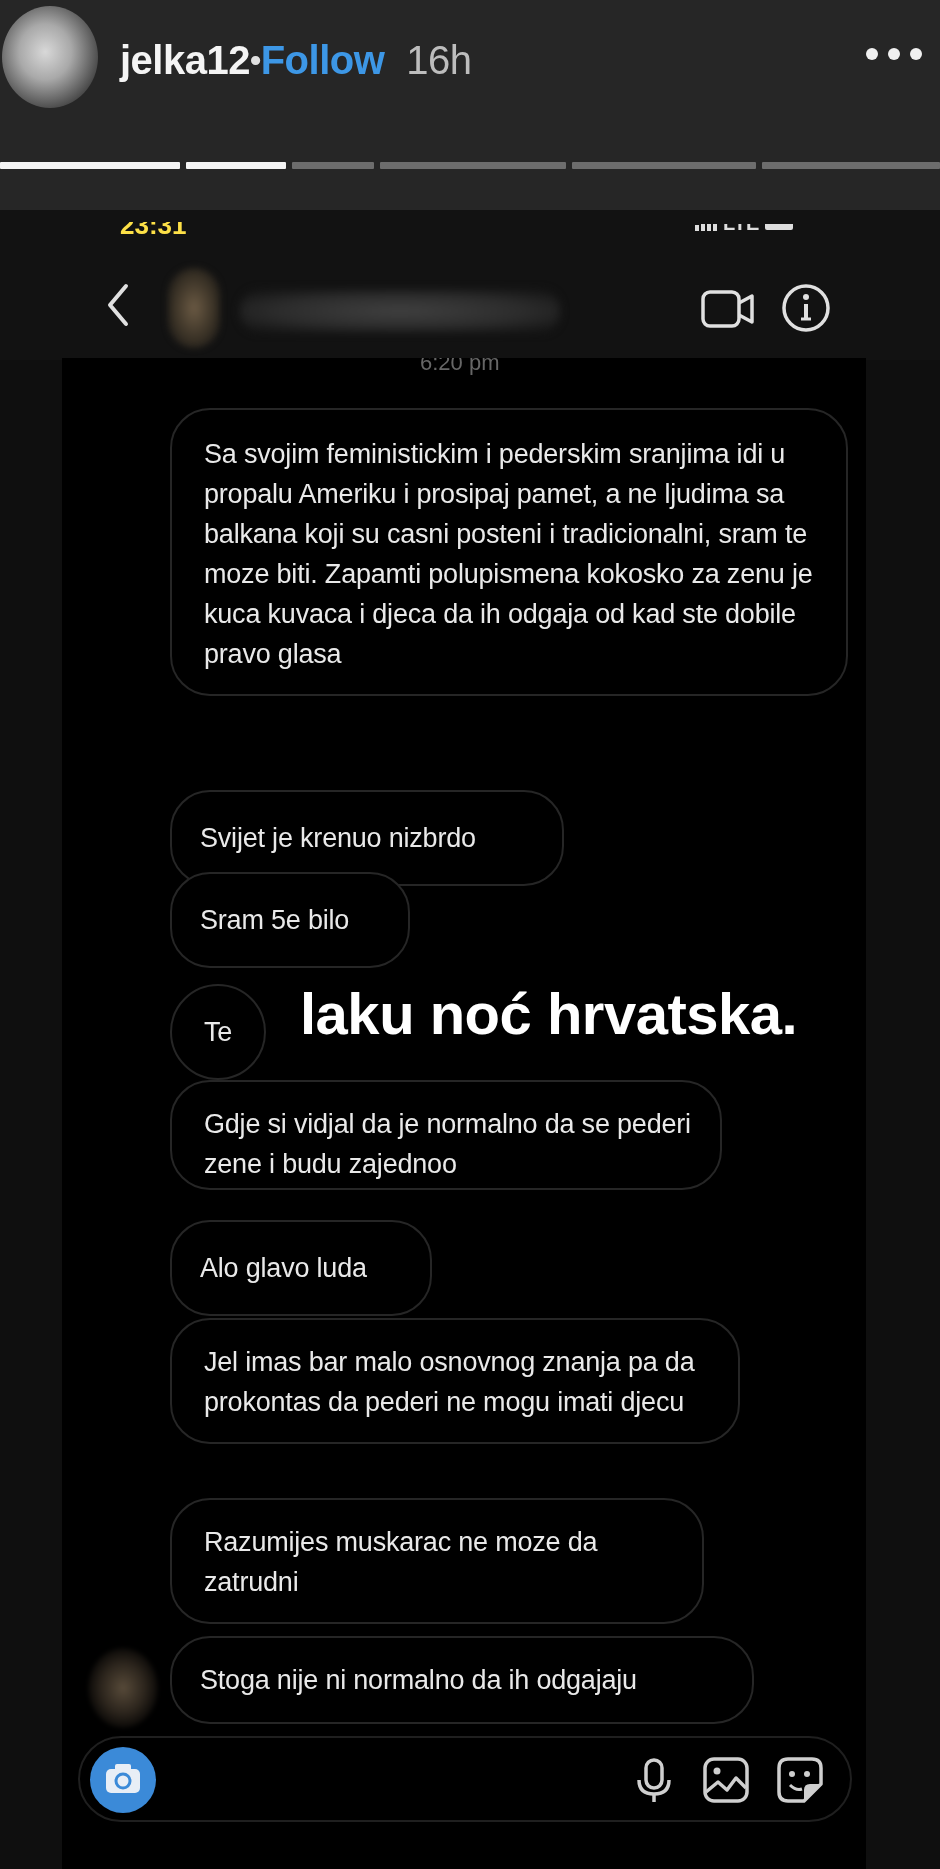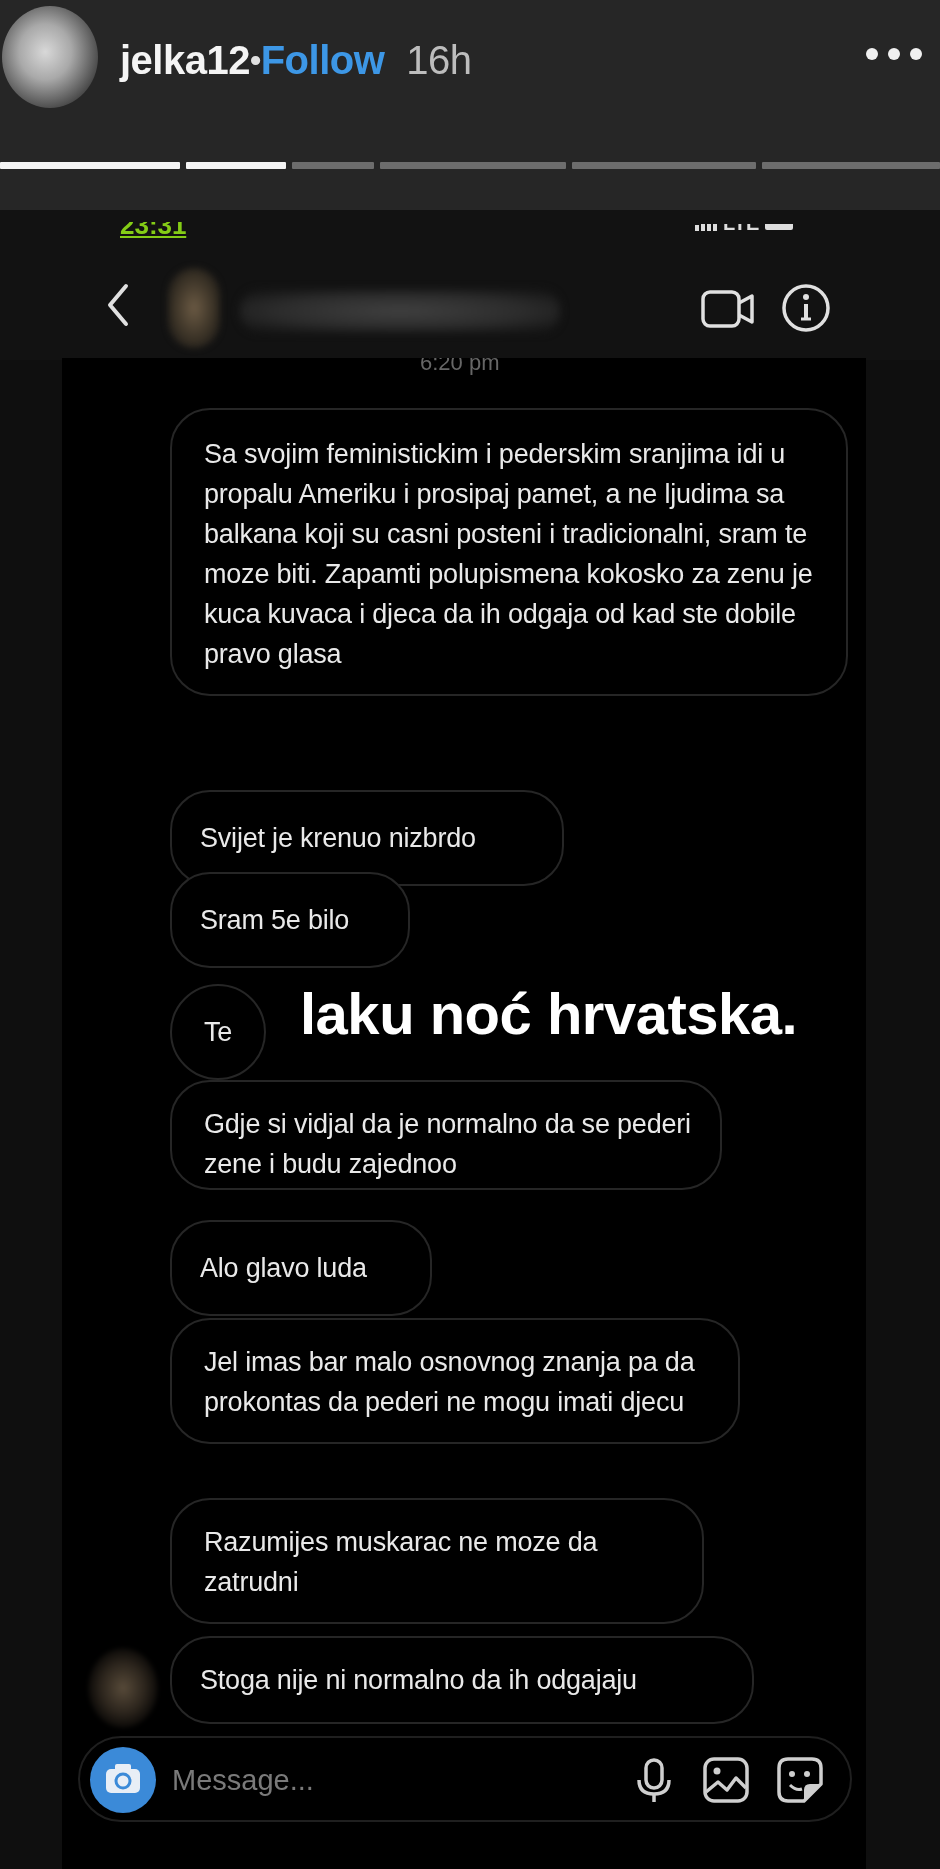--- a/index.html
+++ b/index.html
@@ -17,21 +17,21 @@
   .story-user .time { color: #bdbdbd; margin-left: 22px; font-weight: 400; }
   .story-more { position: absolute; right: 18px; top: 48px; display: flex; gap: 10px; cursor: pointer; }
   .story-more span { width: 12px; height: 12px; border-radius: 50%; background: #f0f0f0; display: block; }
 
   .progress { position: absolute; left: 0; top: 162px; width: 940px; height: 8px; display: flex; gap: 6px; }
   .progress .seg { height: 7px; background: #6d6d6d; border-radius: 1px; }
   .progress .seg.done { background: #f4f4f4; }
 
   
   .shot-header { position: absolute; left: 0; top: 210px; width: 940px; height: 150px; background: #121212; }
-  .status-time { position: absolute; left: 120px; top: 0px; font-size: 26px; font-weight: 700; color: #84cc16; clip-path: inset(12px 0 0 0); text-decoration: underline; }
+  .status-time { position: absolute; left: 120px; top: 0px; font-size: 26px; font-weight: 700; color: #fde047; clip-path: inset(12px 0 0 0); }
   .status-right { position: absolute; left: 695px; top: 2px; display: flex; gap: 6px; align-items: center; clip-path: inset(12px 0 0 0); }
   .status-right .bars { display: flex; gap: 2px; align-items: flex-end; }
   .status-right .bars i { display: block; width: 4px; background: #ddd; }
   .status-right .lte { color: #ddd; font-size: 20px; font-weight: 700; }
   .status-right .battery { width: 28px; height: 12px; background: #ddd; border-radius: 2px; }
 
   .back-btn { position: absolute; left: 100px; top: 70px; width: 40px; height: 50px; cursor: pointer; }
   .contact-avatar { position: absolute; left: 168px; top: 58px; width: 52px; height: 80px; border-radius: 26px;
     background: radial-gradient(ellipse at center, #6b5a44 0%, #3a3226 55%, #121212 100%); filter: blur(3px); }
   .contact-name { position: absolute; left: 240px; top: 80px; width: 320px; height: 42px; border-radius: 20px;
@@ -155,21 +155,20 @@
 <div class="overlay-text">laku noć hrvatska.</div>
 
 <div class="composer">
   <div class="camera-btn">
     <svg viewBox="0 0 66 66" width="66" height="66">
       <rect x="16" y="22" width="34" height="24" rx="5" fill="#e8eef6"></rect>
       <rect x="25" y="17" width="16" height="8" rx="2" fill="#e8eef6"></rect>
       <circle cx="33" cy="34" r="7" fill="none" stroke="#3b8ad8" stroke-width="3"></circle>
     </svg>
   </div>
-  <input class="msg-input" type="text" placeholder="Message..." style="">
   <svg class="ic-btn" style="left:548px;" viewBox="0 0 52 52">
     <rect x="18" y="6" width="16" height="28" rx="8" fill="none" stroke="#cfcfcf" stroke-width="3.5"></rect>
     <path d="M11 26 Q11 40 26 40 Q41 40 41 26" fill="none" stroke="#cfcfcf" stroke-width="3.5"></path>
     <line x1="26" y1="40" x2="26" y2="48" stroke="#cfcfcf" stroke-width="3.5"></line>
   </svg>
   <svg class="ic-btn" style="left:620px;" viewBox="0 0 52 52">
     <rect x="5" y="5" width="42" height="42" rx="9" fill="none" stroke="#cfcfcf" stroke-width="3.5"></rect>
     <circle cx="17" cy="17" r="3.5" fill="#cfcfcf"></circle>
     <polyline points="6,38 18,28 27,36 36,24 46,34" fill="none" stroke="#cfcfcf" stroke-width="3.5" stroke-linejoin="round"></polyline>
   </svg>

